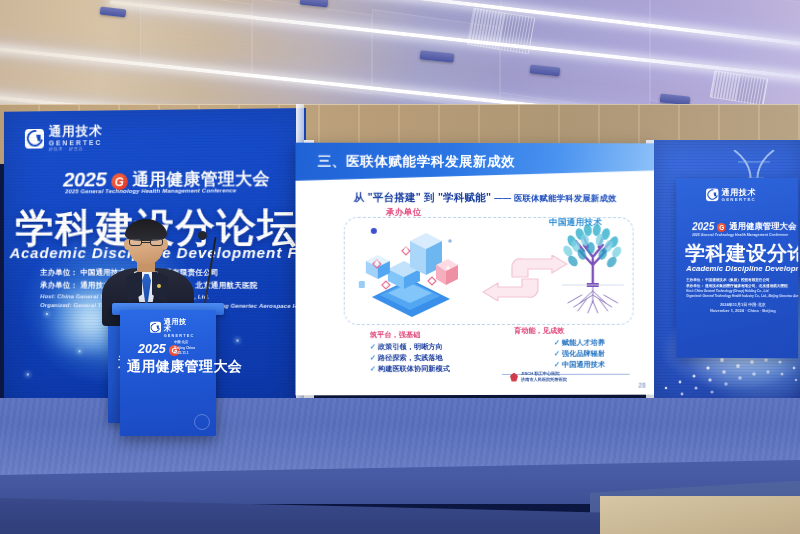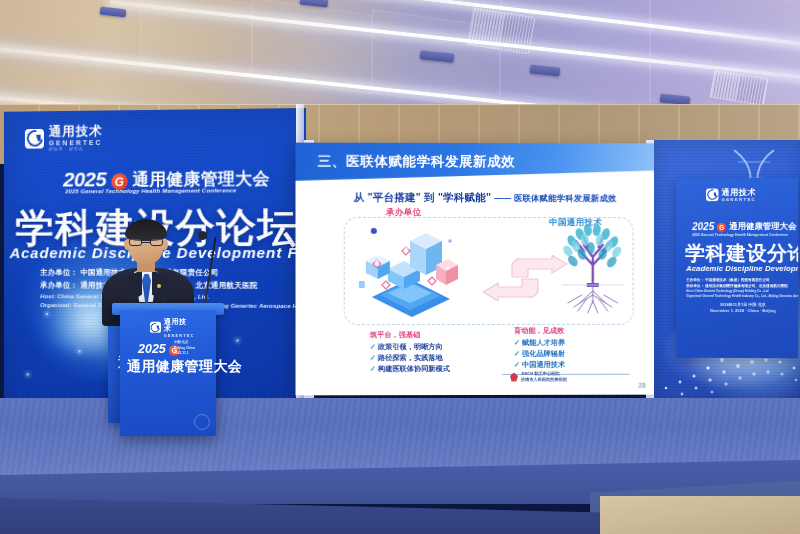--- a/index.html
+++ b/index.html
@@ -175,21 +175,21 @@
   }
   .tree-art { position:absolute; left:258px; top:78px; width:78px; height:98px; }
 
   .bullets { position:absolute; font-size:7.2px; line-height:1.55; white-space:nowrap; }
   .bul-head { font-weight:800; margin-bottom:1px; }
   .bul-left { left:74px; top:186px; }
   .bul-left .bul-head { color:#e0457a; }
   .bul-left .bul-item { color:#1d3f9e; font-weight:700; }
   .bul-right { left:218px; top:182px; }
   .bul-right .bul-head { color:#e0457a; }
-  .bul-right .bul-item { color:#1d6fc0; font-weight:700; }
+  .bul-right .bul-item { color:#1d6fc0; font-weight:700;margin-left:40px; }
   .bul-item::before { content:"✓ "; color:#2f8fd6; }
 
   .slide-foot {
     position:absolute; left:214px; top:226px; width:120px; height:16px;
     display:flex; align-items:center; gap:3px;
   }
   .foot-mark { width:8px; height:9px; background:#d03a4a; clip-path: polygon(50% 0,100% 38%,80% 100%,20% 100%,0 38%); }
   .foot-txt { font-size:4.2px; color:#2a4f9e; line-height:1.45; font-weight:700;}
   .foot-rule { position:absolute; left:206px; top:231px; width:128px; height:1px; background:#9fb8dd; }
   .slide-page { position:absolute; right:10px; bottom:6px; font-size:6.5px; color:#8fa6c8; font-weight:700; }

